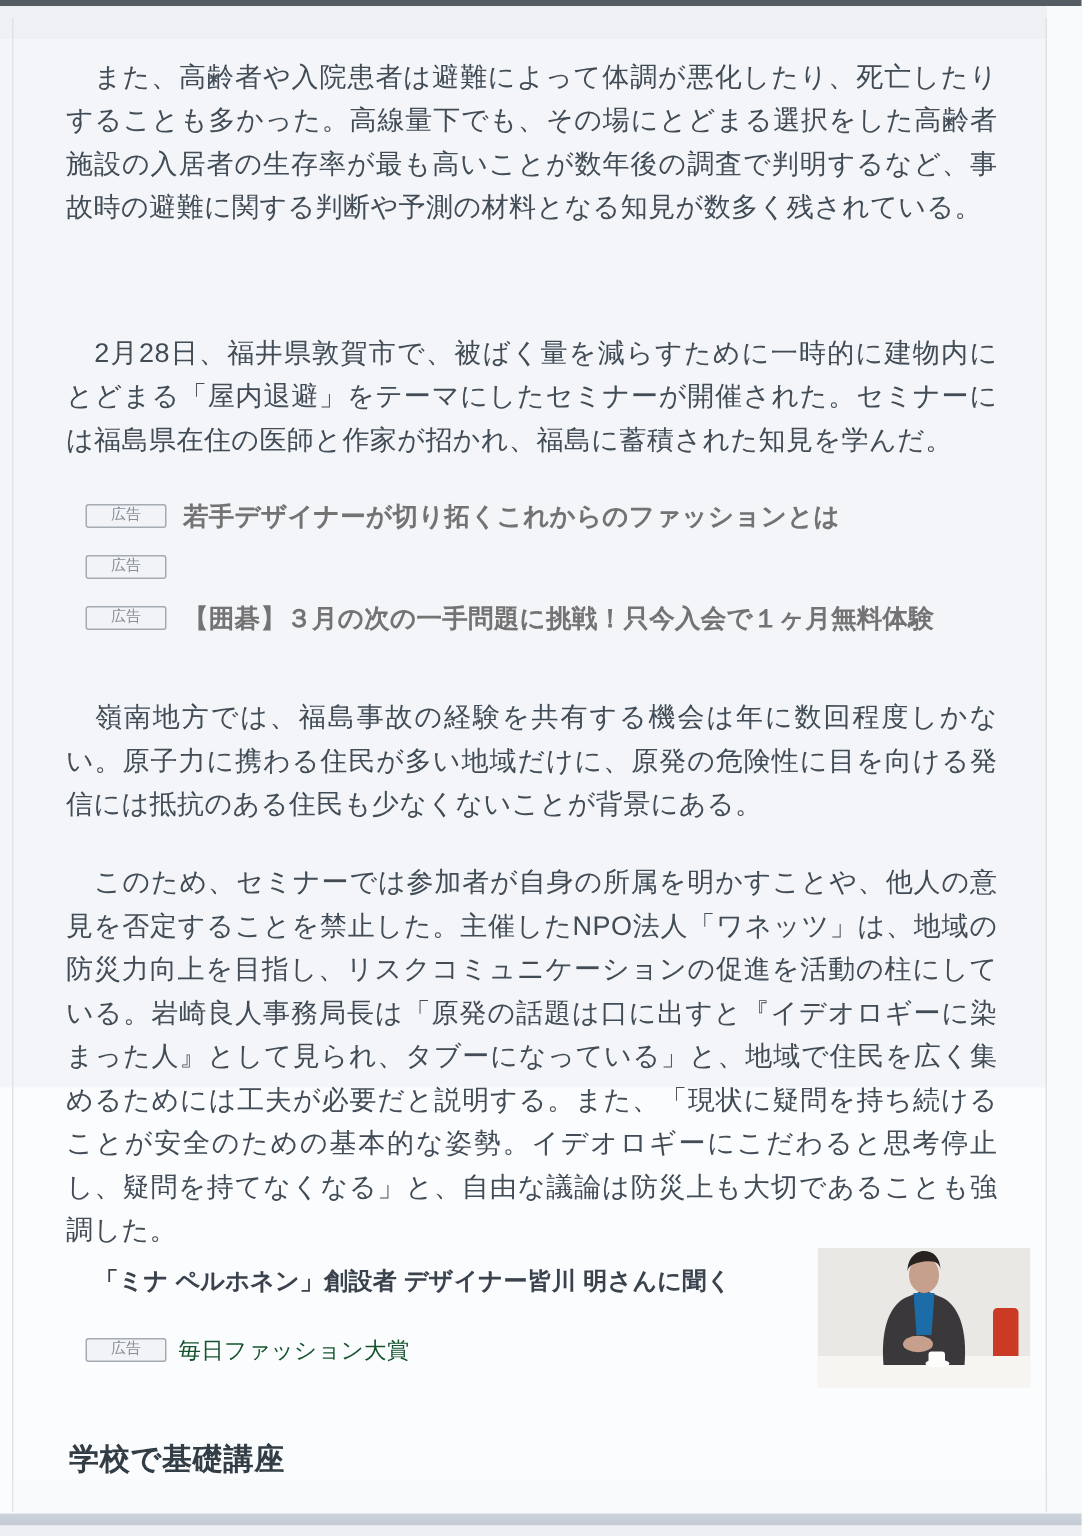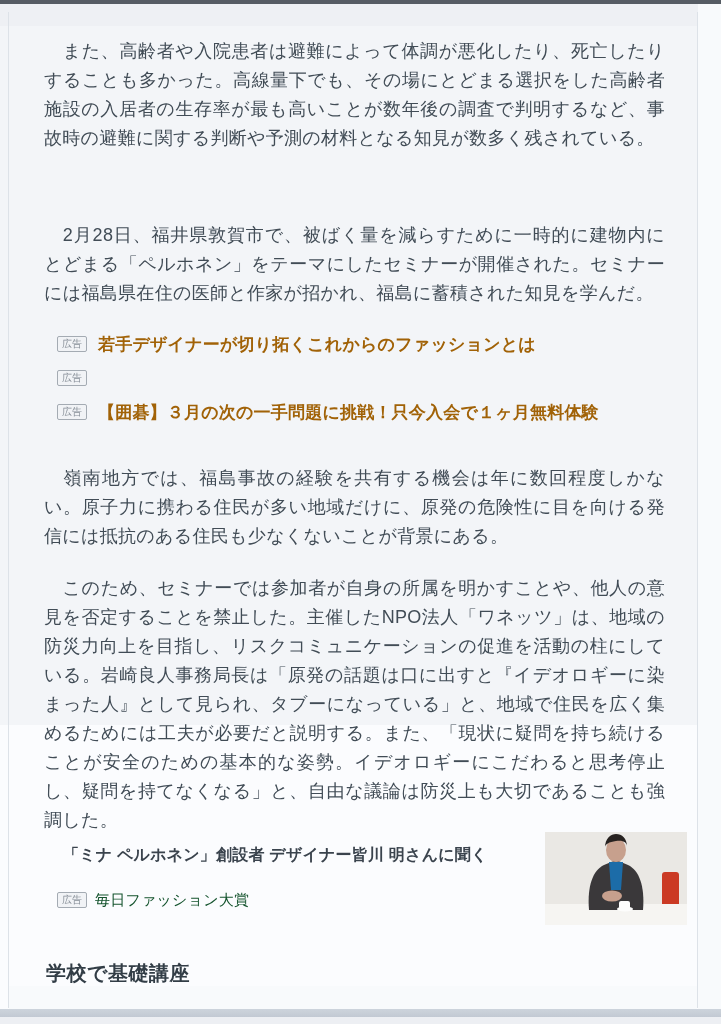--- a/index.html
+++ b/index.html
@@ -98,27 +98,27 @@
     gap: 11px;
     cursor: pointer;
   }
   .ad-badge {
     flex: 0 0 auto;
     border: 1px solid #a4abb3;
     border-radius: 2px;
     color: #868e97;
     font-size: 10px;
     line-height: 12px;
-    padding: 1px 4px;
+    padding: 1px 16px;
     background: #f1f3f6;
   }
   .ad-label {
     font-size: 17px;
     font-weight: bold;
-    color: #a16207;
+    color: #737373;
     letter-spacing: 0.2px;
     white-space: nowrap;
   }
   .related-headline {
     position: absolute;
     left: 57px;
     top: 838px;
     width: 470px;
     margin: 6px;
     font-size: 16px;
@@ -160,21 +160,21 @@
 
   <div class="top-edge"></div>
   <div class="top-band"></div>
   <div class="right-margin"></div>
   <div class="edge-line-left"></div>
   <div class="edge-line-right"></div>
 
   <p class="para" style="top:37px">　また、高齢者や入院患者は避難によって体調が悪化したり、死亡したりすることも多かった。高線量下でも、その場にとどまる選択をした高齢者施設の入居者の生存率が最も高いことが数年後の調査で判明するなど、事故時の避難に関する判断や予測の材料となる知見が数多く残されている。</p>
 
 
-  <p class="para" style="top:221px">　2月28日、福井県敦賀市で、被ばく量を減らすために一時的に建物内にとどまる「ペルホネン」をテーマにしたセミナーが開催された。セミナーには福島県在住の医師と作家が招かれ、福島に蓄積された知見を学んだ。</p>
+  <p class="para" style="top:221px">　2月28日、福井県敦賀市で、被ばく量を減らすために一時的に建物内にとどまる「屋内退避」をテーマにしたセミナーが開催された。セミナーには福島県在住の医師と作家が招かれ、福島に蓄積された知見を学んだ。</p>
 
   <div class="ad-row" style="top:332px">
     <span class="ad-badge">広告</span>
     <span class="ad-label">若手デザイナーが切り拓くこれからのファッションとは</span>
   </div>
   <div class="ad-row" style="top:366px">
     <span class="ad-badge">広告</span>
   </div>
   <div class="ad-row" style="top:400px">
     <span class="ad-badge">広告</span>

